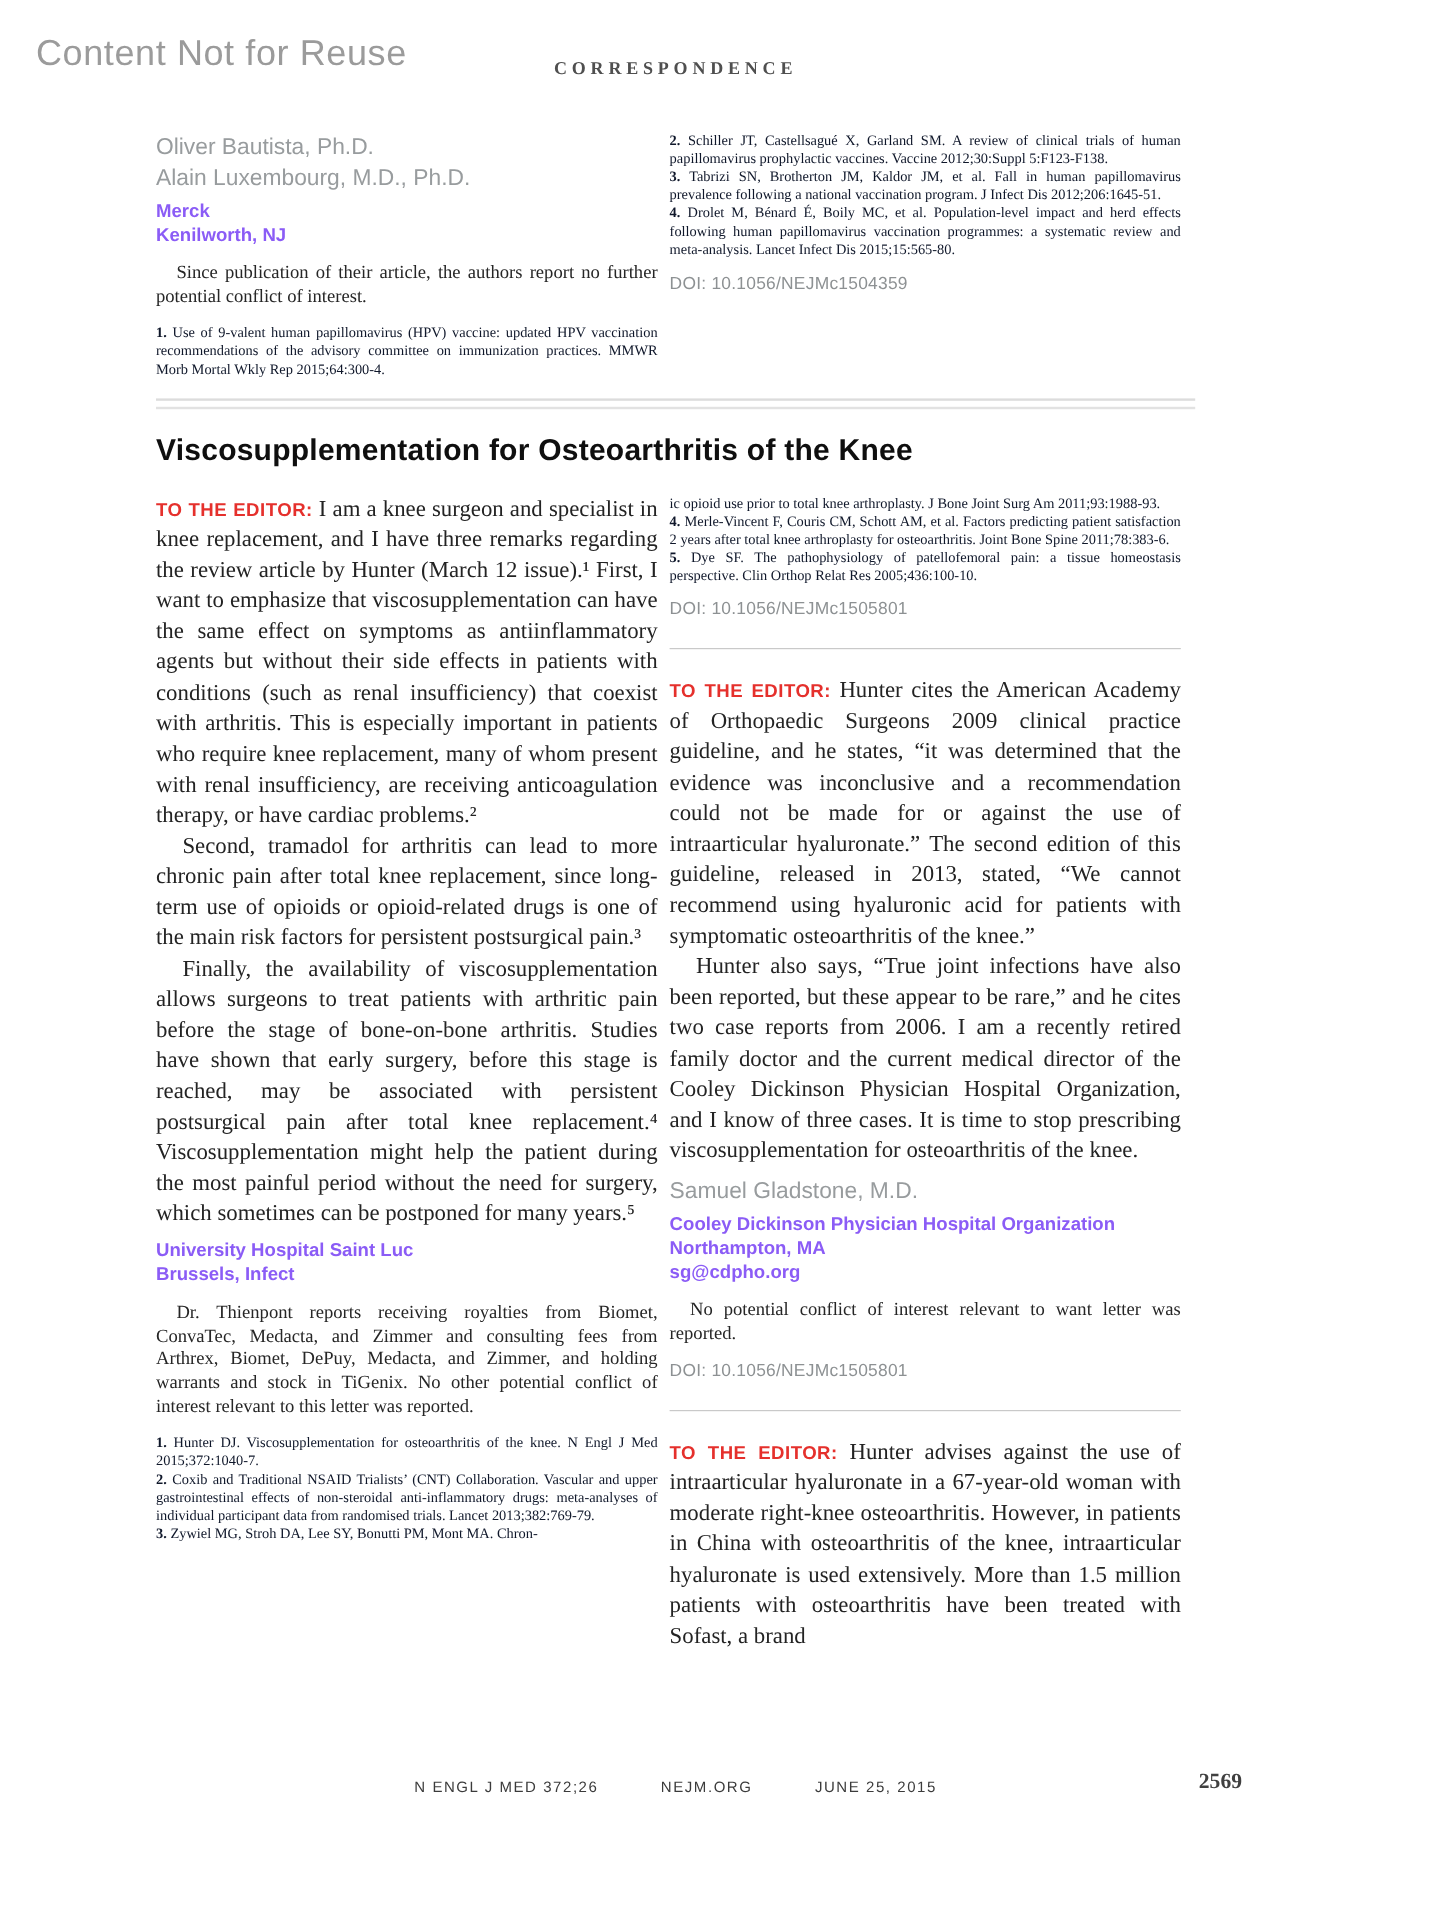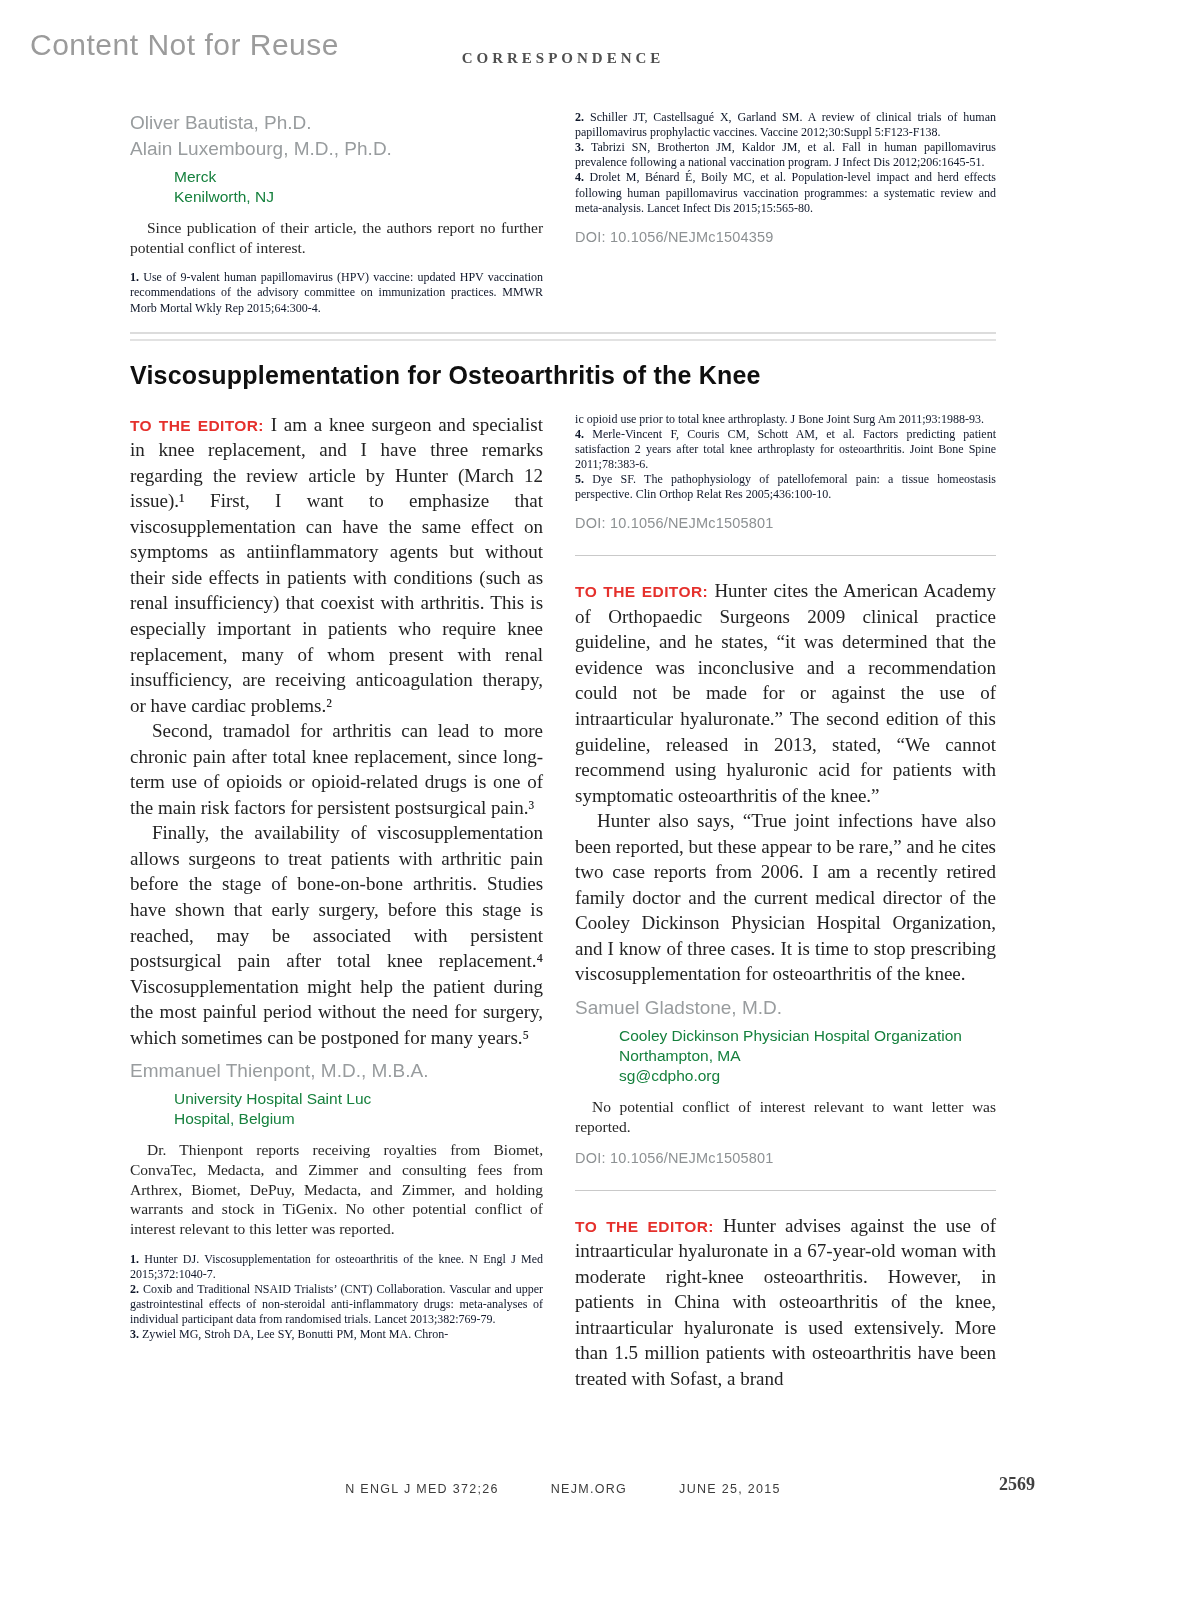--- a/index.html
+++ b/index.html
@@ -11,32 +11,32 @@
     position:absolute; left:30px; top:28px;
     font-family:"Liberation Sans", sans-serif; font-size:30px; color:#9b9b9b;
     letter-spacing:0.5px;
   }
   .running-head {
     position:absolute; top:50px; left:130px; width:866px; text-align:center;
     font-family:"Liberation Serif", serif; font-weight:bold; font-size:15px;
     letter-spacing:4px; color:#4f4f4f;
   }
   .content { position:absolute; left:130px; top:110px; width:866px; }
-  .two-col { display:flex; gap:32px; }
+  .two-col { display:flex; gap:10px; }
   .col-left  { width:418px; }
   .col-right { width:426px; }
 
   .sig-name {
     font-family:"Liberation Sans", sans-serif; font-size:19px; color:#989c9e;
     line-height:1.36;
   }
   .sig-block { margin-top:8px; }
   .affil {
-    font-family:"Liberation Sans", sans-serif; font-weight:normal; font-size:15.5px;
-    color:#15803d; line-height:1.3; margin-top:5px;margin-left:44px;
+    font-family:"Liberation Sans", sans-serif; font-weight:bold; font-size:15.5px;
+    color:#8b5cf6; line-height:1.3; margin-top:5px;
   }
   .small-serif {
     font-size:15.5px; line-height:1.27; text-align:justify; color:#262626;
     margin:11px 0 0 0;
   }
   .indent-sm { text-indent:17px; }
   .refs { margin-top:13px; }
   .ref { font-size:12px; line-height:1.26; text-align:justify; color:#0f172a; margin:0; }
   .ref-num { font-weight:bold; }
   .doi {
@@ -107,24 +107,23 @@
 
     <h1 class="article-title">Viscosupplementation for Osteoarthritis of the Knee</h1>
 
     <section class="two-col">
 
       <div class="col-left">
         <p class="body-p"><span class="lead-in">TO THE EDITOR:</span> <span>I am a knee surgeon and specialist in knee replacement, and I have three remarks regarding the review article by Hunter (March 12 issue).¹ First, I want to emphasize that viscosupplementation can have the same effect on symptoms as antiinflammatory agents but without their side effects in patients with conditions (such as renal insufficiency) that coexist with arthritis. This is especially important in patients who require knee replacement, many of whom present with renal insufficiency, are receiving anticoagulation therapy, or have cardiac problems.²</span></p>
         <p class="body-p indent-p">Second, tramadol for arthritis can lead to more chronic pain after total knee replacement, since long-term use of opioids or opioid-related drugs is one of the main risk factors for persistent postsurgical pain.³</p>
         <p class="body-p indent-p">Finally, the availability of viscosupplementation allows surgeons to treat patients with arthritic pain before the stage of bone-on-bone arthritis. Studies have shown that early surgery, before this stage is reached, may be associated with persistent postsurgical pain after total knee replacement.⁴ Viscosupplementation might help the patient during the most painful period without the need for surgery, which sometimes can be postponed for many years.⁵</p>
         <div class="sig-block">
-          <div class="sig-name">Emmanuel Thienpont, M.D., M.B.A.</div>
           <div class="affil">
             <div>University Hospital Saint Luc</div>
-            <div>Hospital, Belgium</div>
+            <div>Brussels, Infect</div>
           </div>
         </div>
         <p class="small-serif indent-sm">Dr. Thienpont reports receiving royalties from Biomet, ConvaTec, Medacta, and Zimmer and consulting fees from Arthrex, Biomet, DePuy, Medacta, and Zimmer, and holding warrants and stock in TiGenix. No other potential conflict of interest relevant to this letter was reported.</p>
         <div class="refs">
           <p class="ref"><span class="ref-num">1.</span> <span>Hunter DJ. Viscosupplementation for osteoarthritis of the knee. N Engl J Med 2015;372:1040-7.</span></p>
           <p class="ref"><span class="ref-num">2.</span> <span>Coxib and Traditional NSAID Trialists’ (CNT) Collaboration. Vascular and upper gastrointestinal effects of non-steroidal anti-inflammatory drugs: meta-analyses of individual participant data from randomised trials. Lancet 2013;382:769-79.</span></p>
           <p class="ref"><span class="ref-num">3.</span> <span>Zywiel MG, Stroh DA, Lee SY, Bonutti PM, Mont MA. Chron-</span></p>
         </div>
       </div>
 

